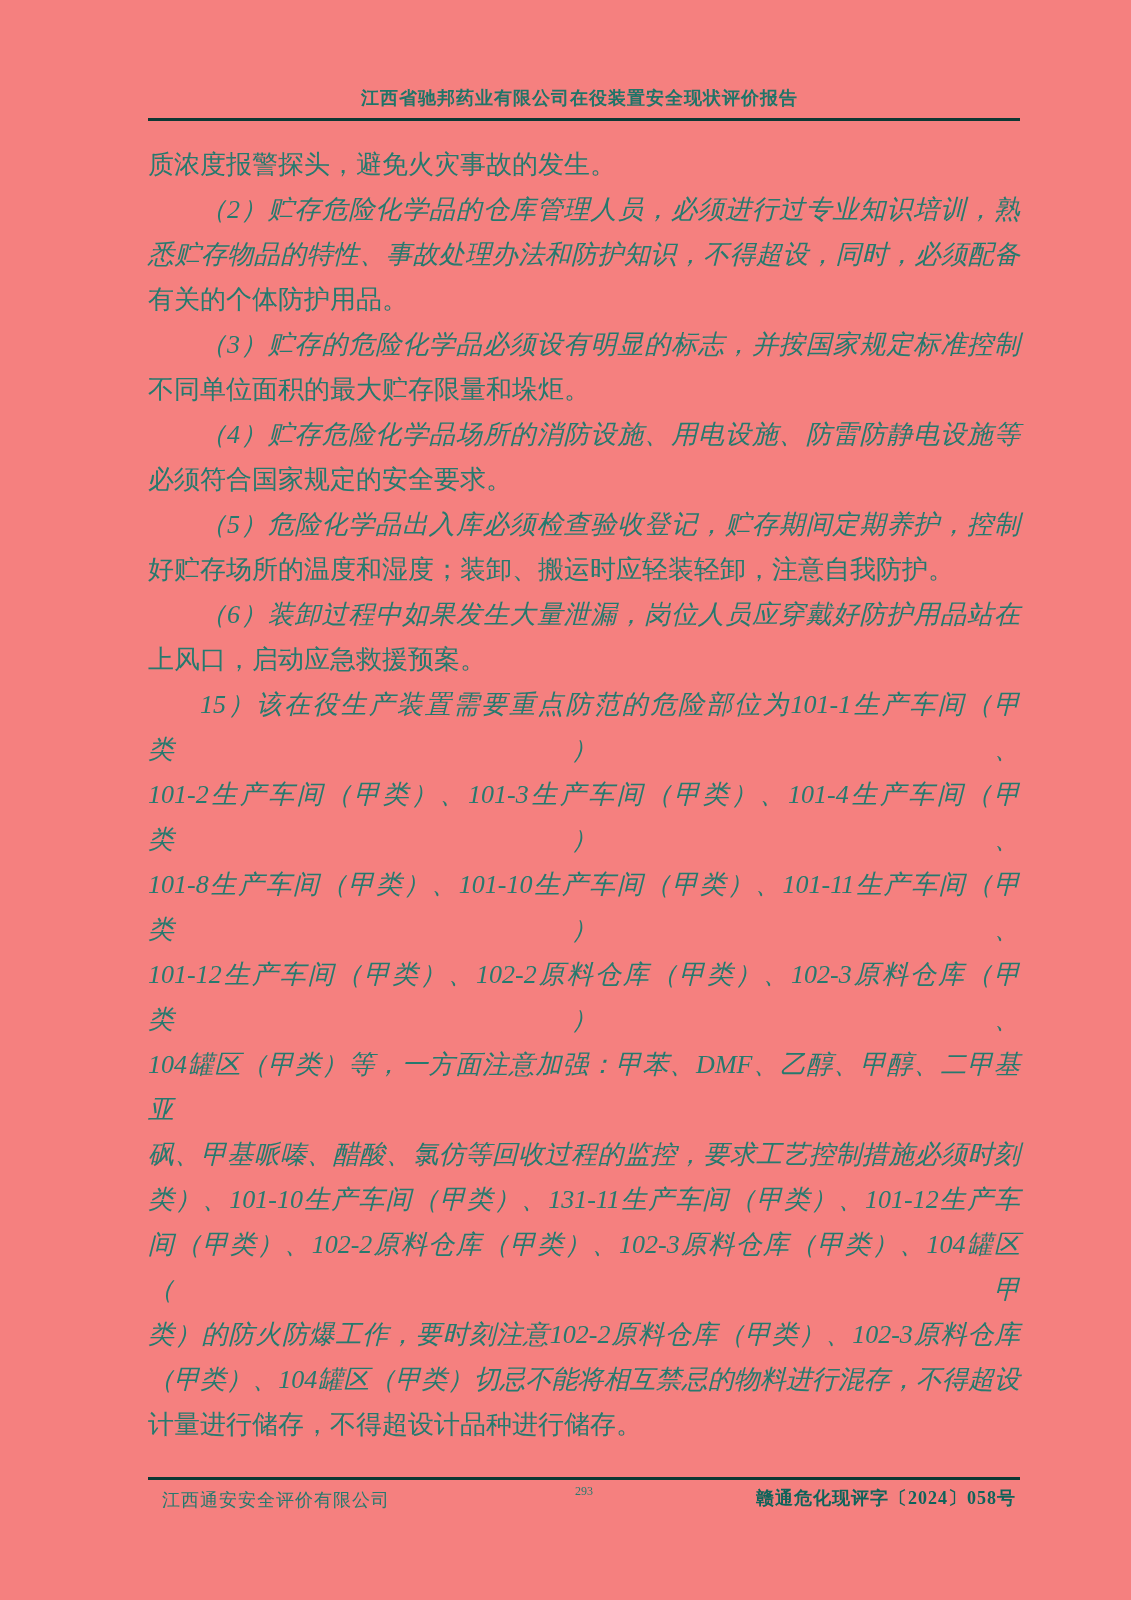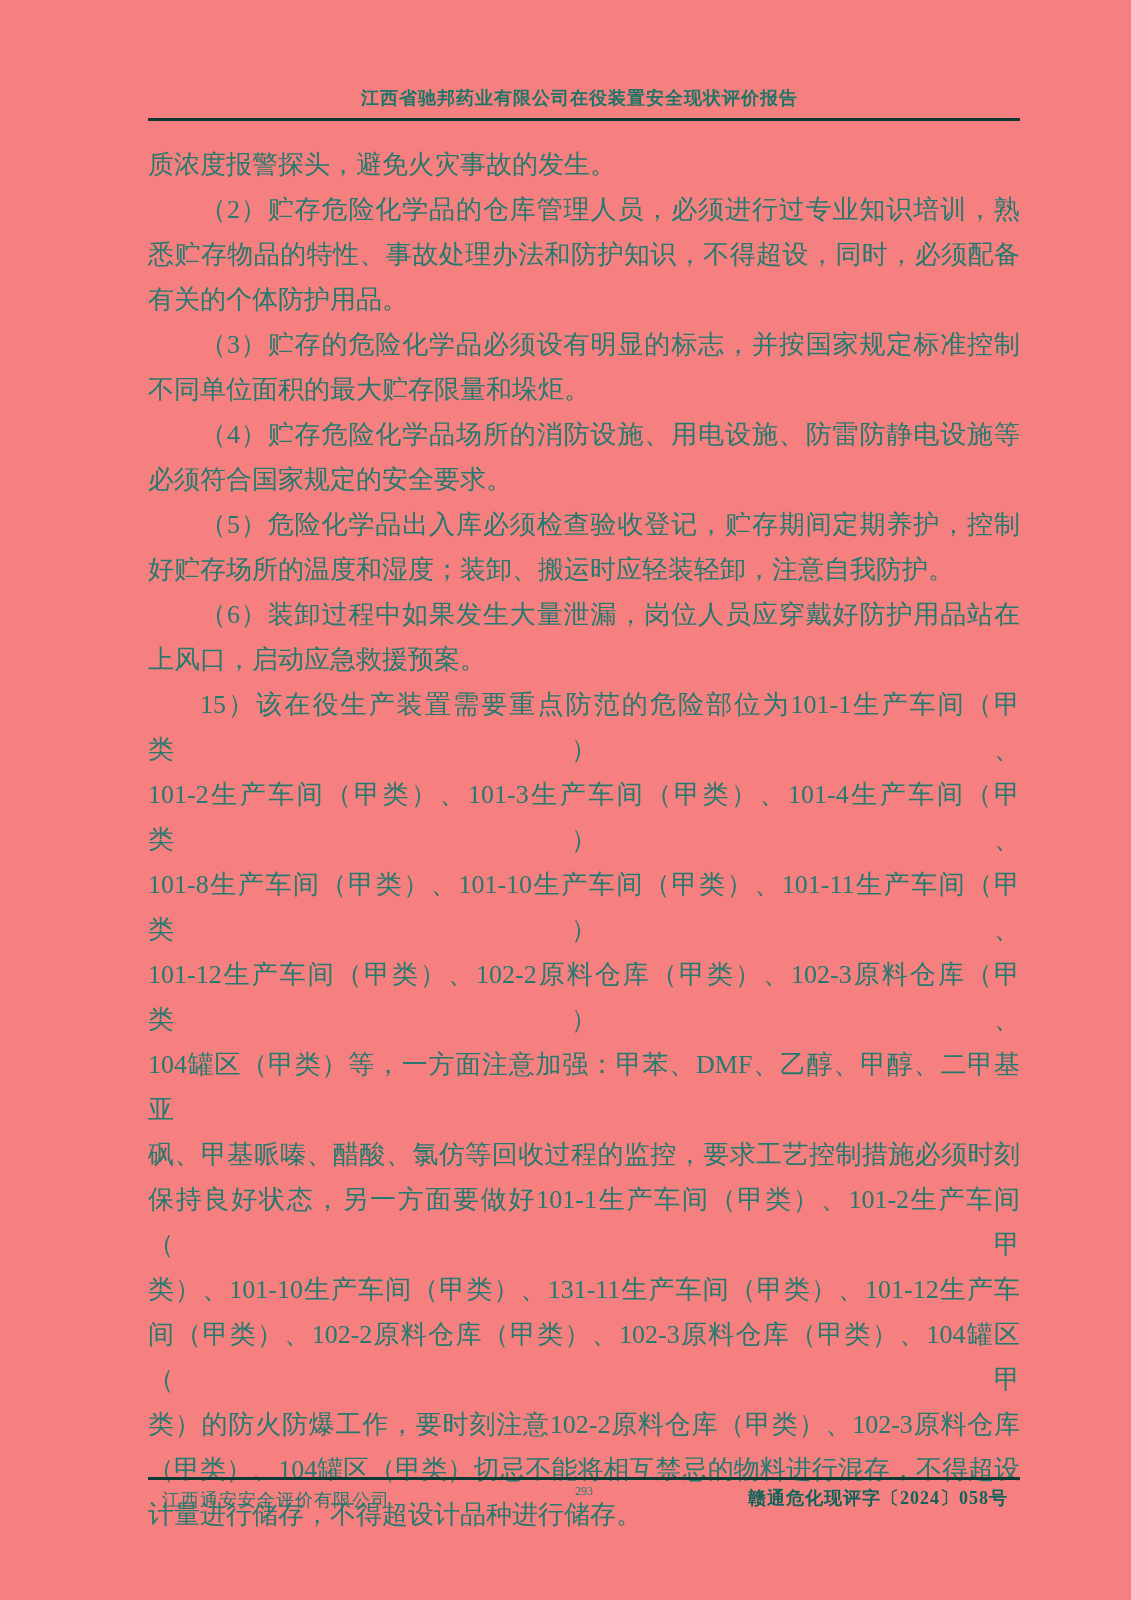--- a/index.html
+++ b/index.html
@@ -40,20 +40,21 @@
     font-size: 26px;
     line-height: 45px;
     color: #26796e;
   }
   .line { white-space: nowrap; }
   .line.indent { text-indent: 52px; }
   .line.justify {
     white-space: normal;
     text-align: justify;
     text-align-last: justify;
+    font-style: italic;
   }
   .footer-rule {
     position: absolute;
     top: 1477px;
     left: 148px;
     width: 872px;
     height: 3px;
     background: #0d3833;
   }
   .footer {
@@ -75,21 +76,21 @@
     position: absolute;
     left: 0;
     top: 0;
     width: 100%;
     text-align: center;
     font-size: 12px;
     color: #26796e;
   }
   .footer-doc {
     position: absolute;
-    right: 12px;
+    right: 4px;
     top: 2px;
     font-size: 18px;
     font-weight: bold;
     color: #0e635a;
     letter-spacing: 1px;
   }
 </style>
 </head>
 <body>
 
@@ -111,21 +112,20 @@
       <div class="line indent justify">（5）危险化学品出入库必须检查验收登记，贮存期间定期养护，控制</div>
       <div class="line">好贮存场所的温度和湿度；装卸、搬运时应轻装轻卸，注意自我防护。</div>
       <div class="line indent justify">（6）装卸过程中如果发生大量泄漏，岗位人员应穿戴好防护用品站在</div>
       <div class="line">上风口，启动应急救援预案。</div>
       <div class="line indent justify">15）该在役生产装置需要重点防范的危险部位为101-1生产车间（甲类）、</div>
       <div class="line justify">101-2生产车间（甲类）、101-3生产车间（甲类）、101-4生产车间（甲类）、</div>
       <div class="line justify">101-8生产车间（甲类）、101-10生产车间（甲类）、101-11生产车间（甲类）、</div>
       <div class="line justify">101-12生产车间（甲类）、102-2原料仓库（甲类）、102-3原料仓库（甲类）、</div>
       <div class="line justify">104罐区（甲类）等，一方面注意加强：甲苯、DMF、乙醇、甲醇、二甲基亚</div>
       <div class="line justify">砜、甲基哌嗪、醋酸、氯仿等回收过程的监控，要求工艺控制措施必须时刻</div>
-      <div class="line justify">保持良好状态，另一方面要做好101-1生产车间（甲类）、101-2生产车间（甲</div>
       <div class="line justify">类）、101-10生产车间（甲类）、131-11生产车间（甲类）、101-12生产车</div>
       <div class="line justify">间（甲类）、102-2原料仓库（甲类）、102-3原料仓库（甲类）、104罐区（甲</div>
       <div class="line justify">类）的防火防爆工作，要时刻注意102-2原料仓库（甲类）、102-3原料仓库</div>
       <div class="line justify">（甲类）、104罐区（甲类）切忌不能将相互禁忌的物料进行混存，不得超设</div>
       <div class="line">计量进行储存，不得超设计品种进行储存。</div>
     </div>
 
   <div class="footer-rule"></div>
 
   <div class="footer">

